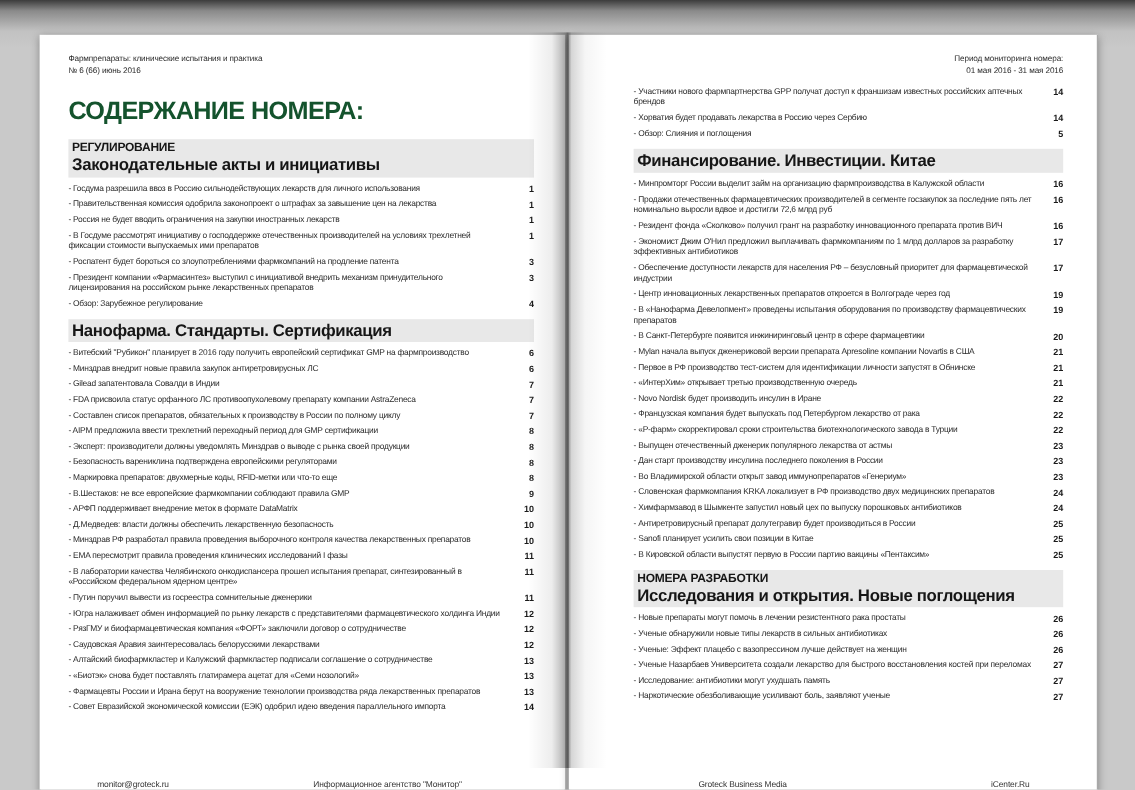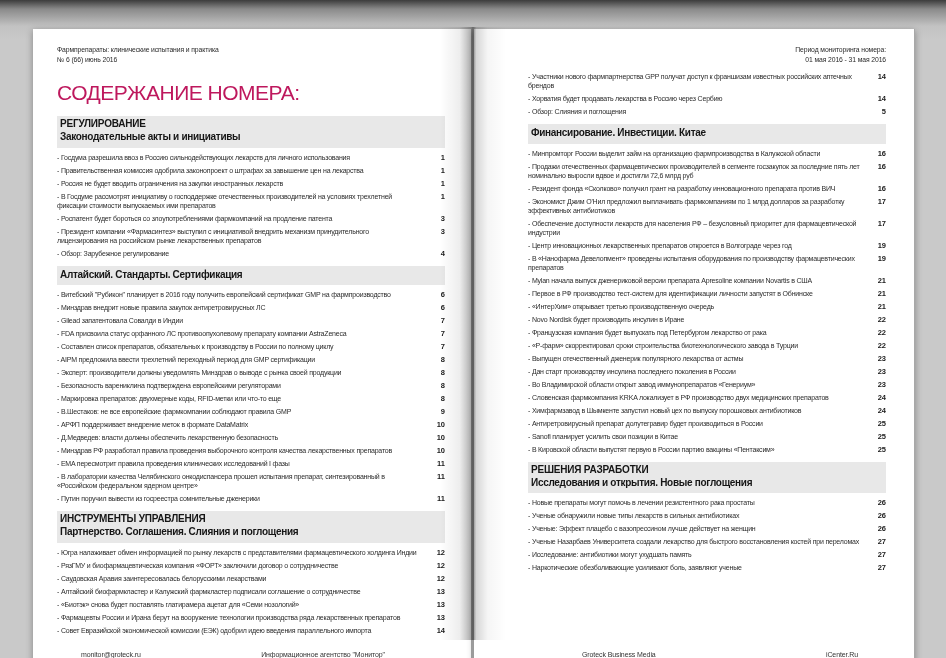--- a/index.html
+++ b/index.html
@@ -27,31 +27,31 @@
       rgba(0,0,0,0) 0%, rgba(0,0,0,.07) 30%, rgba(0,0,0,.30) 47%,
       rgba(35,35,35,.55) 50%, rgba(0,0,0,.16) 55%, rgba(0,0,0,.04) 72%, rgba(0,0,0,0) 100%);
   }
   .pc{position:absolute;top:0;bottom:0;}
   .page-left .pc{left:24px;right:26px;}
   .page-right .pc{left:54px;right:28px;}
 
   .page-head{padding-top:16px;font-size:6.8px;line-height:9.5px;color:#2a2a2a;letter-spacing:-0.1px;}
   .page-head.right{text-align:right;}
 
-  h1{font-size:21px;font-weight:normal;letter-spacing:-0.5px;margin:17px 0 11px;color:#be185d;}
+  h1{font-size:21px;font-weight:bold;letter-spacing:-0.5px;margin:17px 0 11px;color:#14532d;}
 
   section{margin:0;}
   .band{
     background:#e8e8e8;
     padding:2px 4px 3px 3px;
     margin:8px 0 5px;
   }
   section:first-child .band{margin-top:0;}
   .kicker{font-size:10px;font-weight:bold;letter-spacing:-0.2px;line-height:12px;color:#161616;}
-  .band-title{font-size:10px;font-weight:bold;letter-spacing:-0.3px;line-height:14.5px;color:#161616;}
+  .band-title{font-size:14px;font-weight:bold;letter-spacing:-0.3px;line-height:14.5px;color:#161616;}
 
   .toc-item{display:flex;align-items:flex-start;margin:0 0 4px;}
   .toc-item .t{
     flex:1;font-size:7px;line-height:9px;letter-spacing:-0.2px;
     color:#2b2b2b;padding-right:8px;
   }
   .toc-item .t::before{content:"- ";}
   .toc-item .p{
     width:18px;text-align:right;font-size:7.5px;line-height:9px;
     font-weight:bold;color:#1a1a1a;flex:none;
@@ -106,21 +106,21 @@
               <span class="t">Президент компании «Фармасинтез» выступил с инициативой внедрить механизм принудительного лицензирования на российском рынке лекарственных препаратов</span>
               <span class="p">3</span>
             </div>
             <div class="toc-item">
               <span class="t">Обзор: Зарубежное регулирование</span>
               <span class="p">4</span>
             </div>
           </section>
           <section>
             <div class="band">
-              <div class="band-title">Алтайский. Стандарты. Сертификация</div>
+              <div class="band-title">Нанофарма. Стандарты. Сертификация</div>
             </div>
             <div class="toc-item">
               <span class="t">Витебский "Рубикон" планирует в 2016 году получить европейский сертификат GMP на фармпроизводство</span>
               <span class="p">6</span>
             </div>
             <div class="toc-item">
               <span class="t">Минздрав внедрит новые правила закупок антиретровирусных ЛС</span>
               <span class="p">6</span>
             </div>
             <div class="toc-item">
@@ -174,24 +174,20 @@
             <div class="toc-item">
               <span class="t">В лаборатории качества Челябинского онкодиспансера прошел испытания препарат, синтезированный в «Российском федеральном ядерном центре»</span>
               <span class="p">11</span>
             </div>
             <div class="toc-item">
               <span class="t">Путин поручил вывести из госреестра сомнительные дженерики</span>
               <span class="p">11</span>
             </div>
           </section>
           <section>
-            <div class="band">
-              <div class="kicker">ИНСТРУМЕНТЫ УПРАВЛЕНИЯ</div>
-              <div class="band-title">Партнерство. Соглашения. Слияния и поглощения</div>
-            </div>
             <div class="toc-item">
               <span class="t">Югра налаживает обмен информацией по рынку лекарств с представителями фармацевтического холдинга Индии</span>
               <span class="p">12</span>
             </div>
             <div class="toc-item">
               <span class="t">РязГМУ и биофармацевтическая компания «ФОРТ» заключили договор о сотрудничестве</span>
               <span class="p">12</span>
             </div>
             <div class="toc-item">
               <span class="t">Саудовская Аравия заинтересовалась белорусскими лекарствами</span>
@@ -271,20 +267,24 @@
           <section>
             <div class="toc-item">
               <span class="t">Центр инновационных лекарственных препаратов откроется в Волгограде через год</span>
               <span class="p">19</span>
             </div>
             <div class="toc-item">
               <span class="t">В «Нанофарма Девелопмент» проведены испытания оборудования по производству фармацевтических препаратов</span>
               <span class="p">19</span>
             </div>
             <div class="toc-item">
+              <span class="t">В Санкт-Петербурге появится инжиниринговый центр в сфере фармацевтики</span>
+              <span class="p">20</span>
+            </div>
+            <div class="toc-item">
               <span class="t">Mylan начала выпуск дженериковой версии препарата Apresoline компании Novartis в США</span>
               <span class="p">21</span>
             </div>
             <div class="toc-item">
               <span class="t">Первое в РФ производство тест-систем для идентификации личности запустят в Обнинске</span>
               <span class="p">21</span>
             </div>
             <div class="toc-item">
               <span class="t">«ИнтерХим» открывает третью производственную очередь</span>
               <span class="p">21</span>
@@ -329,21 +329,21 @@
               <span class="t">Sanofi планирует усилить свои позиции в Китае</span>
               <span class="p">25</span>
             </div>
             <div class="toc-item">
               <span class="t">В Кировской области выпустят первую в России партию вакцины «Пентаксим»</span>
               <span class="p">25</span>
             </div>
           </section>
           <section>
             <div class="band">
-              <div class="kicker">РЕШЕНИЯ РАЗРАБОТКИ</div>
+              <div class="kicker">НОМЕРА РАЗРАБОТКИ</div>
               <div class="band-title">Исследования и открытия. Новые поглощения</div>
             </div>
             <div class="toc-item">
               <span class="t">Новые препараты могут помочь в лечении резистентного рака простаты</span>
               <span class="p">26</span>
             </div>
             <div class="toc-item">
               <span class="t">Ученые обнаружили новые типы лекарств в сильных антибиотиках</span>
               <span class="p">26</span>
             </div>

